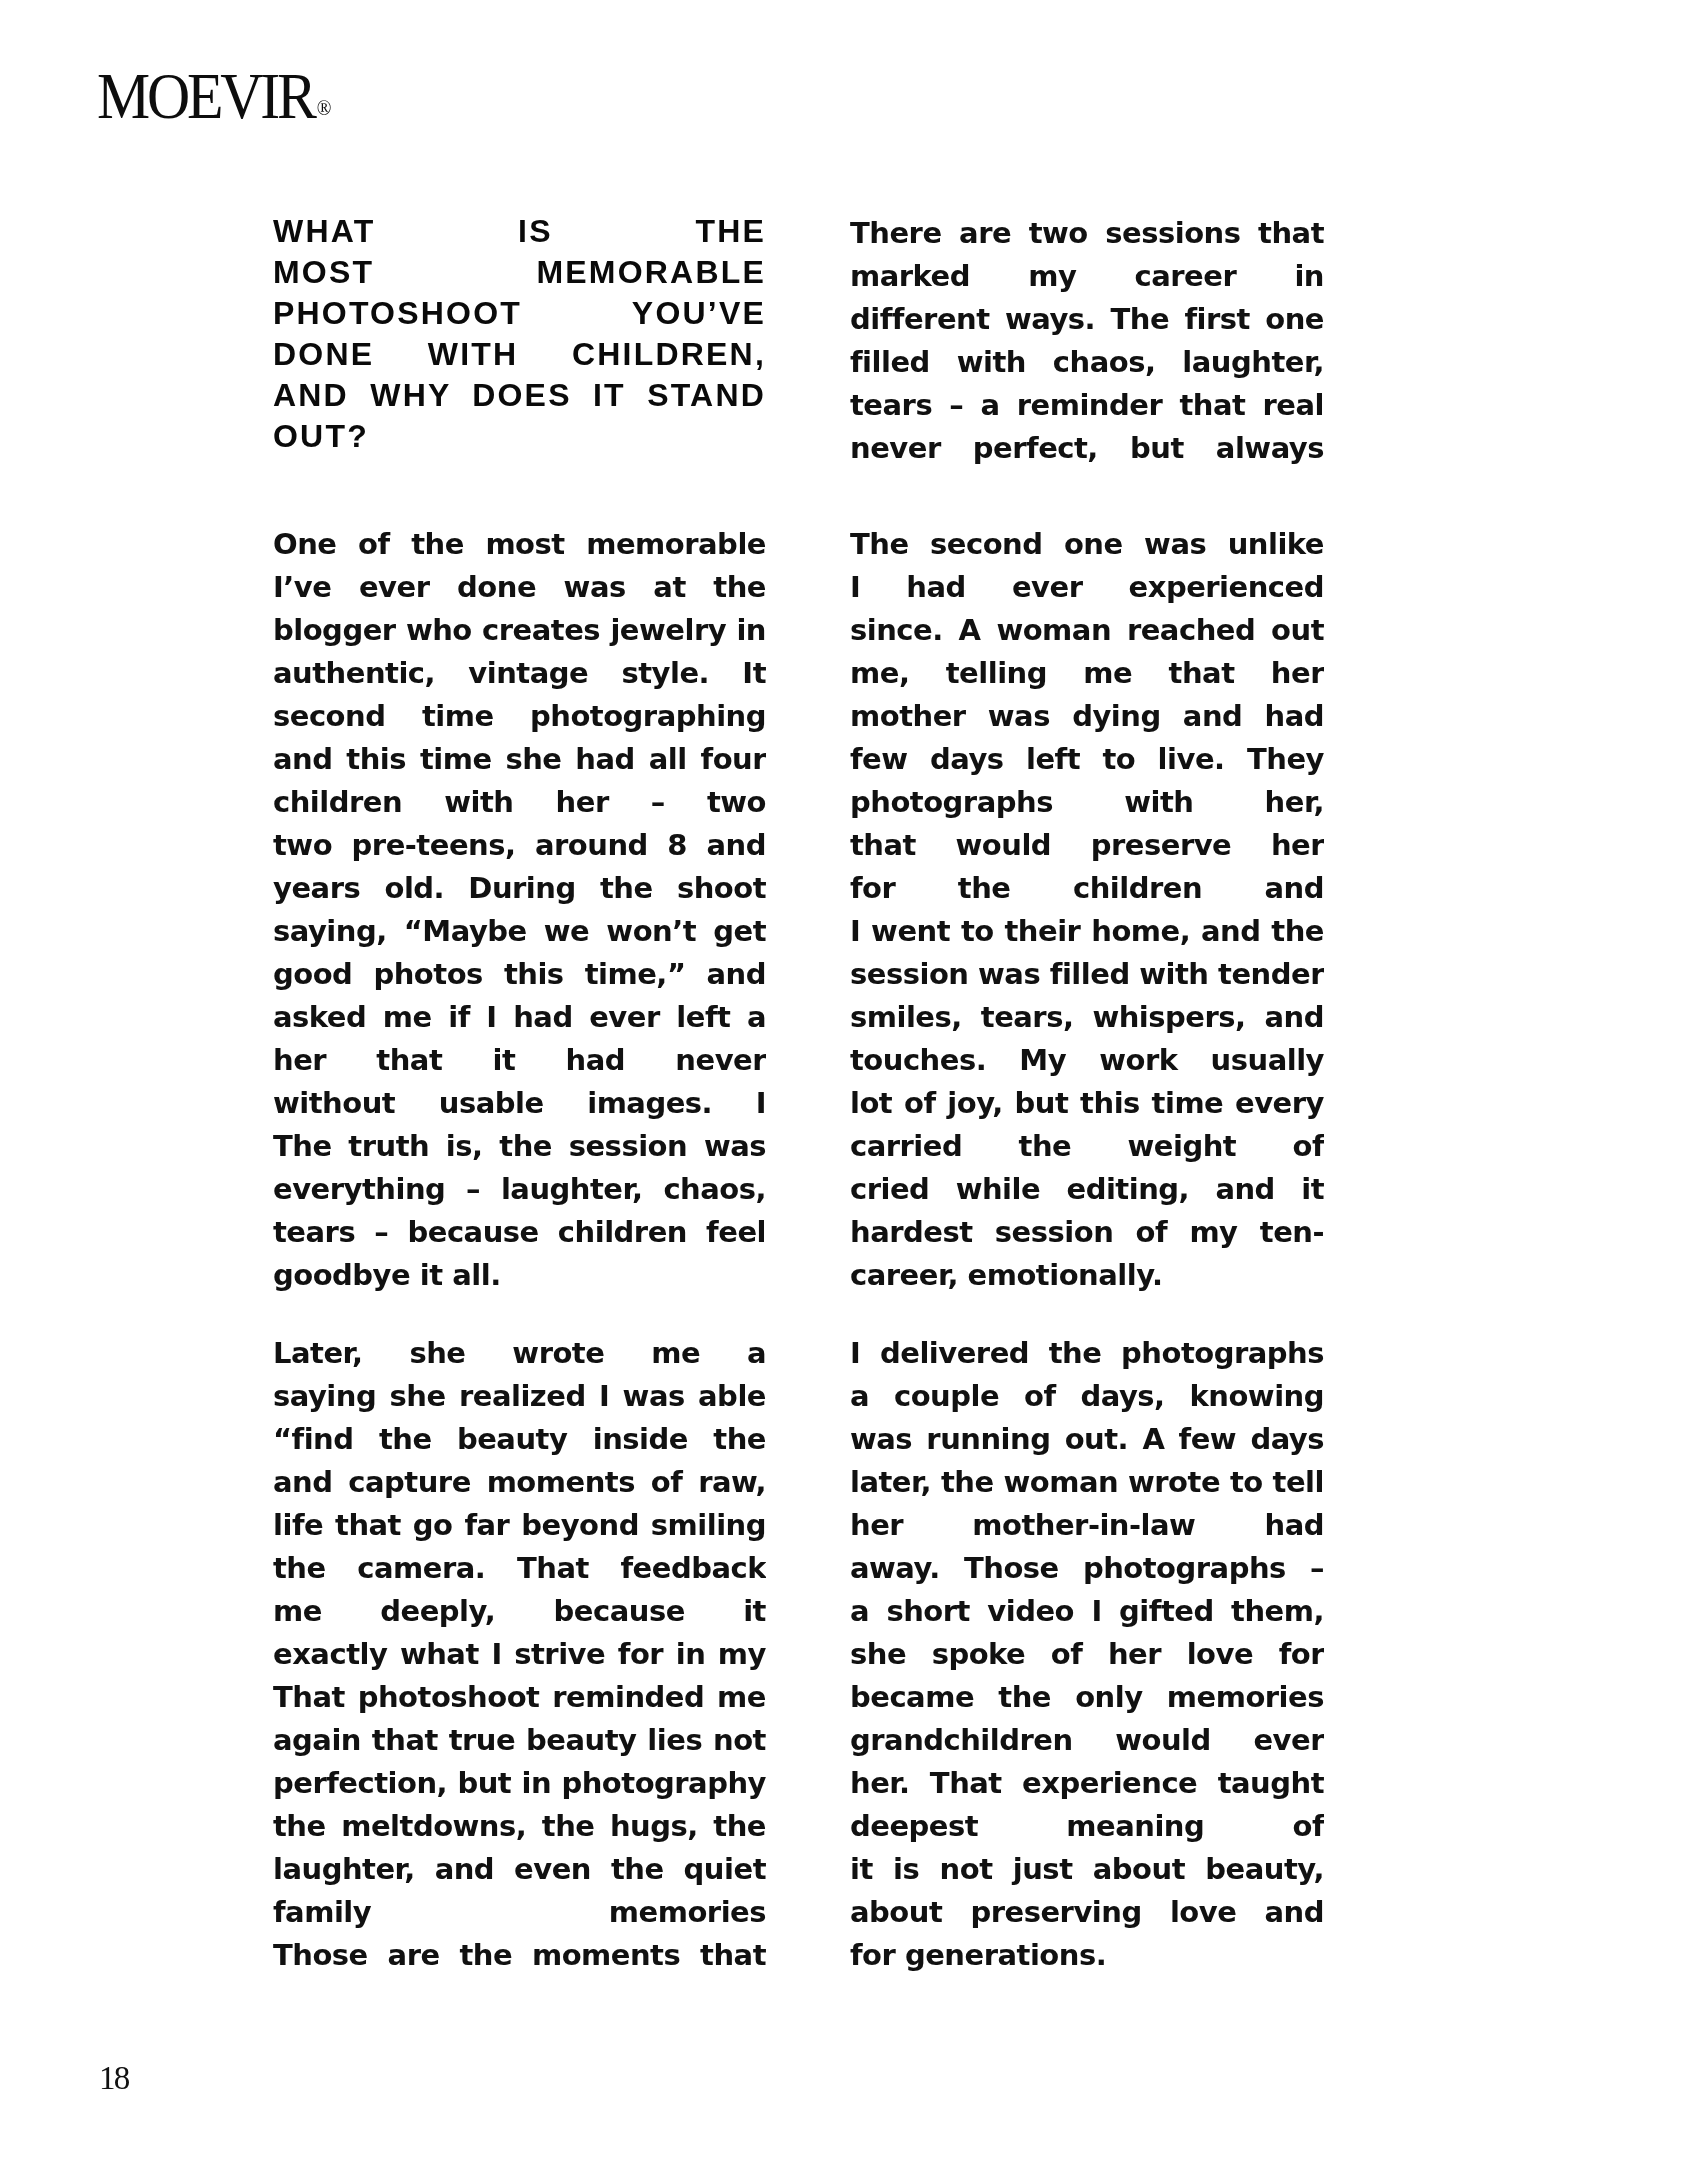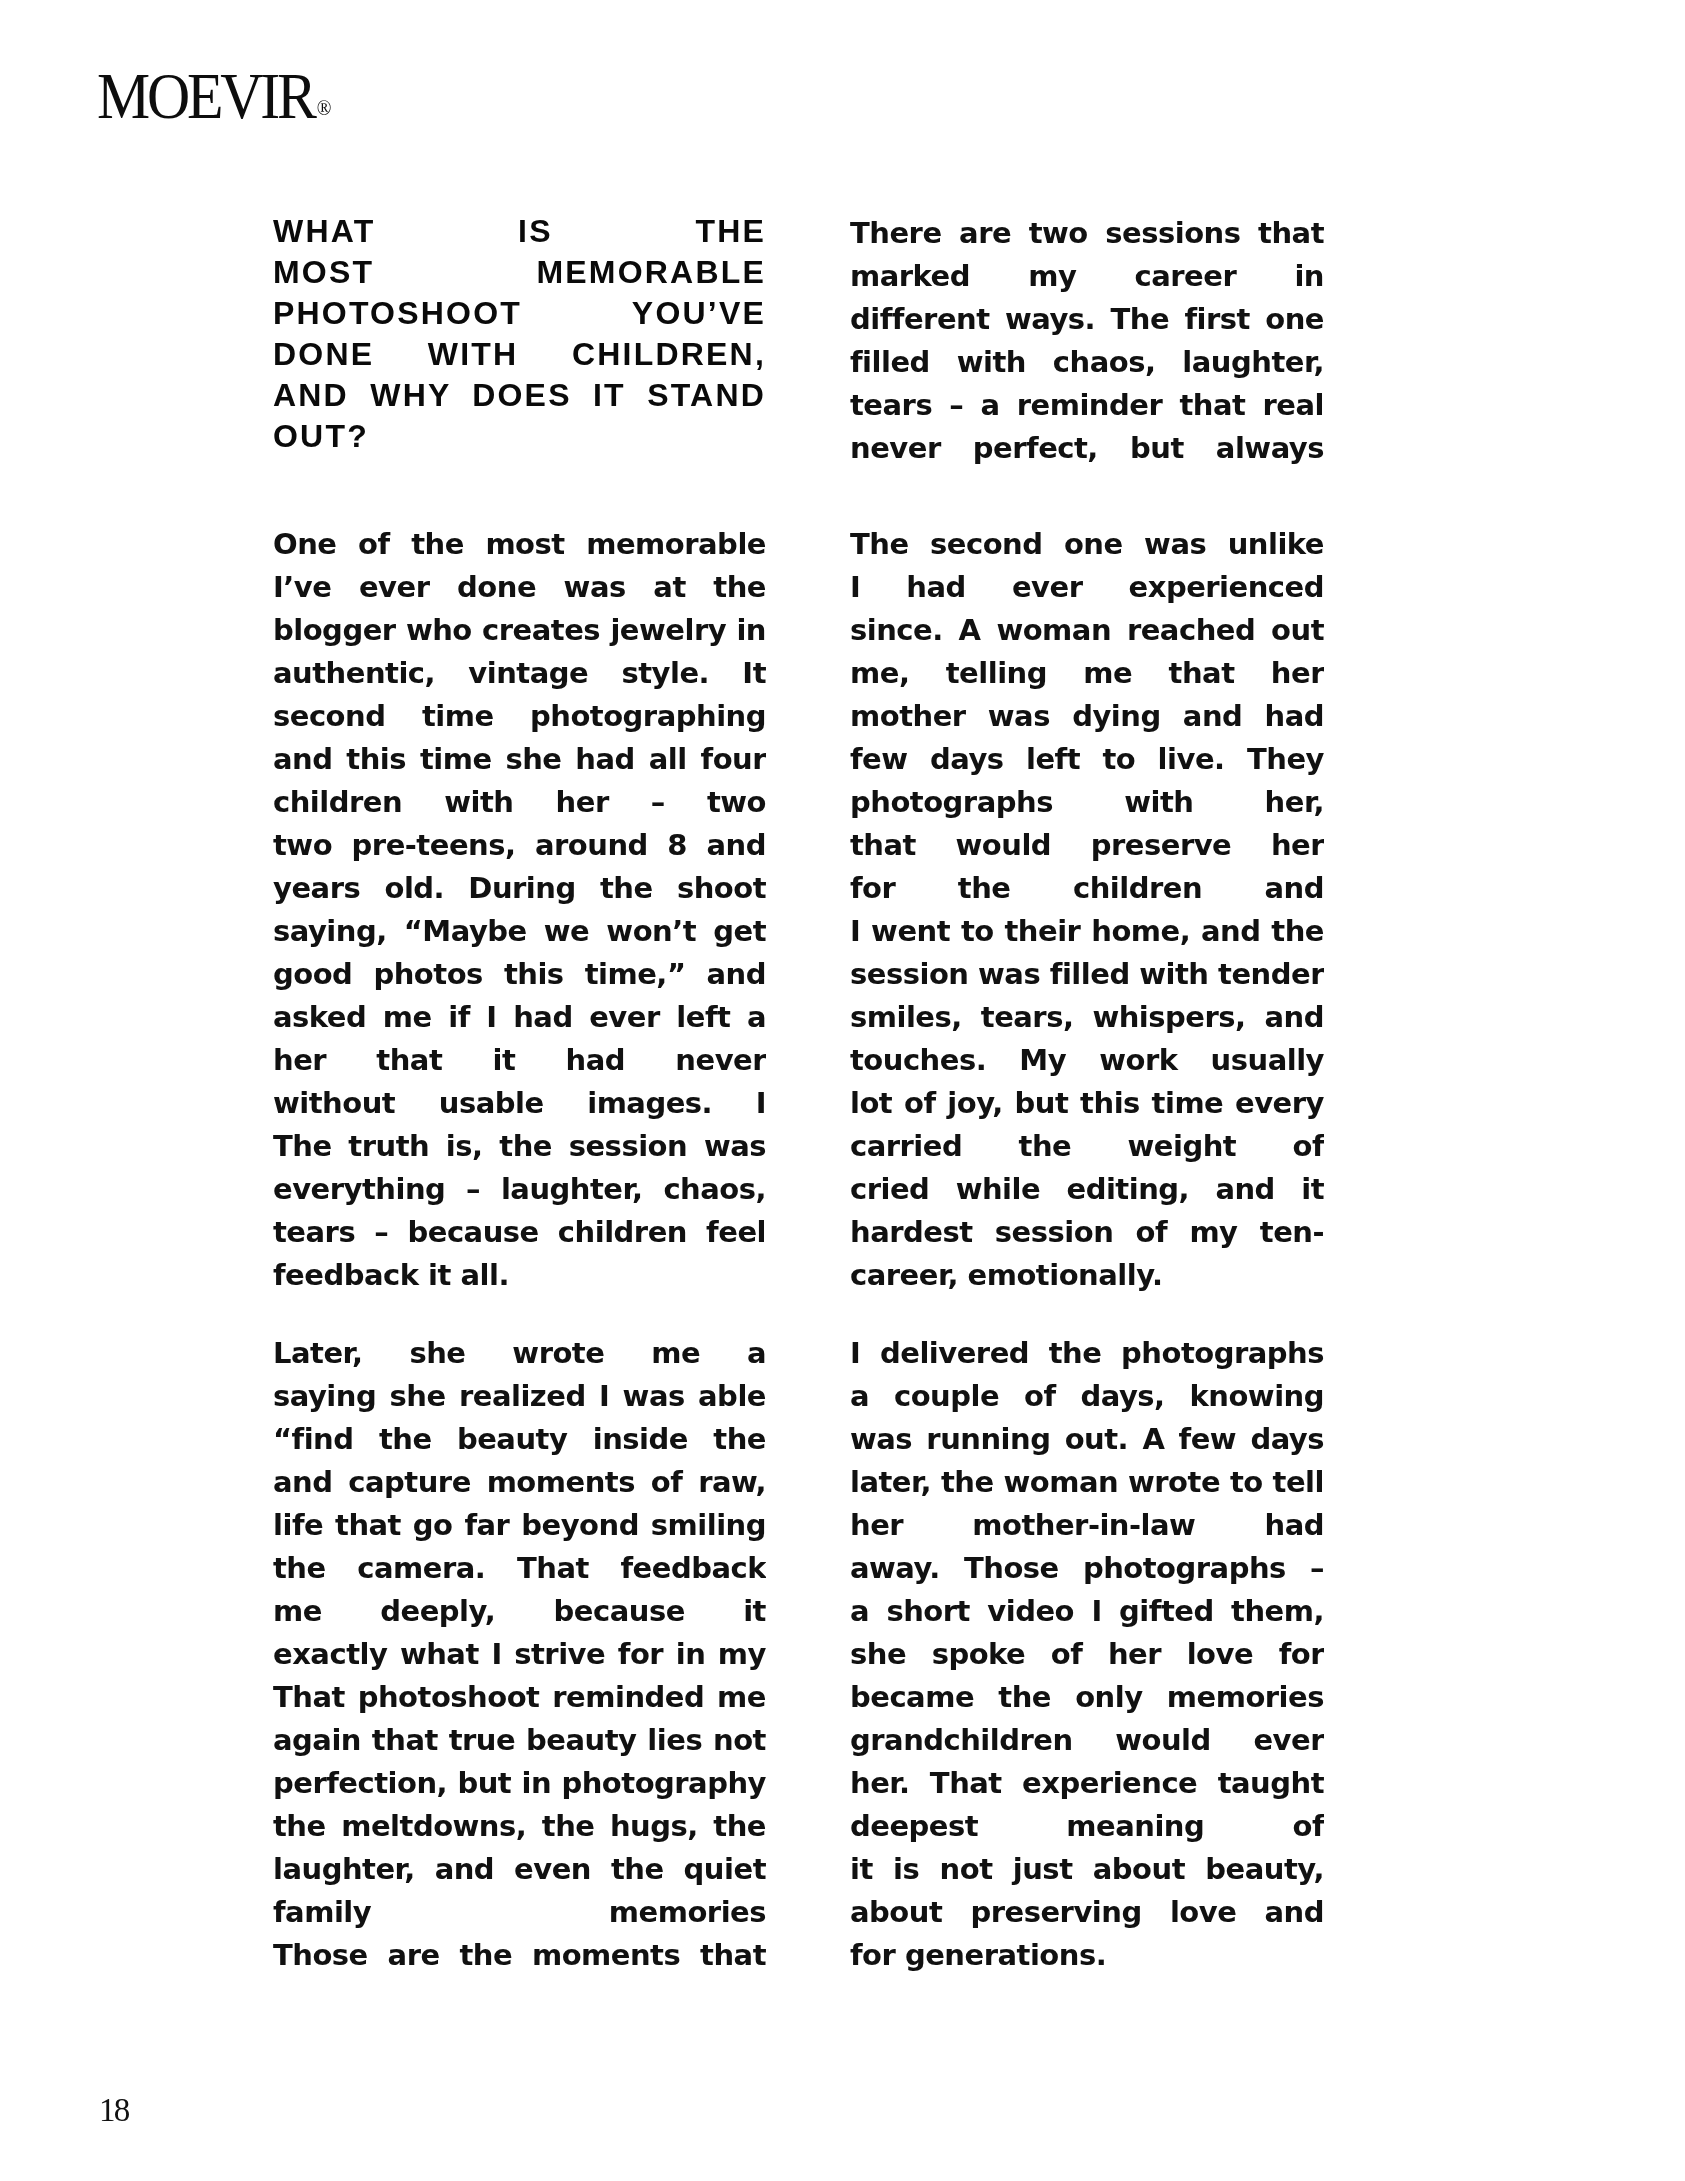--- a/index.html
+++ b/index.html
@@ -27,21 +27,21 @@
     .body-text {
       font-family: "DejaVu Sans", "Liberation Sans", sans-serif;
       font-size: 29px; line-height: 43px; color: #111111;
       font-weight: normal; letter-spacing: -0.5px;
     }
     .body-text .line { height: 43px; white-space: normal; overflow: hidden; }
     .para { position: absolute; font-weight: bold; }
     .page-number {
       position: absolute; left: 99px; top: 2059px;
       font-family: "Liberation Serif", "DejaVu Serif", serif;
-      font-size: 33px; line-height: 39px; color: #111111; letter-spacing: -1.8px; margin-top: 32px;
+      font-size: 33px; line-height: 39px; color: #111111; letter-spacing: -1.8px;
     }
   </style>
 </head>
 <body>
 
 <div class="logo"><span>MOEVIR</span><span class="reg">®</span></div>
 
 <div class="heading">
   <span class="line">WHAT IS THE</span>
   <span class="line">MOST MEMORABLE</span>
@@ -63,21 +63,21 @@
       <span class="line">two pre-teens, around 8 and 10</span>
       <span class="line">years old. During the shoot she kept</span>
       <span class="line">saying, “Maybe we won’t get any</span>
       <span class="line">good photos this time,” and even</span>
       <span class="line">asked me if I had ever left a session</span>
       <span class="line">her that it had never happened.</span>
       <span class="line">without usable images. I reassured</span>
       <span class="line">The truth is, the session was full of</span>
       <span class="line">everything – laughter, chaos, and</span>
       <span class="line">tears – because children feel and</span>
-      <span class="line last">feedback it all.</span>
+      <span class="line last">goodbye it all.</span>
     </div>
   <div class="para" style="top:1332px; width:493px;">
       <span class="line">Later, she wrote me a heartfelt note,</span>
       <span class="line">saying she realized I was able to</span>
       <span class="line">“find the beauty inside the chaos”</span>
       <span class="line">and capture moments of raw, real</span>
       <span class="line">life that go far beyond smiling at</span>
       <span class="line">the camera. That feedback touched</span>
       <span class="line">me deeply, because it reflected</span>
       <span class="line">exactly what I strive for in my work.</span>

